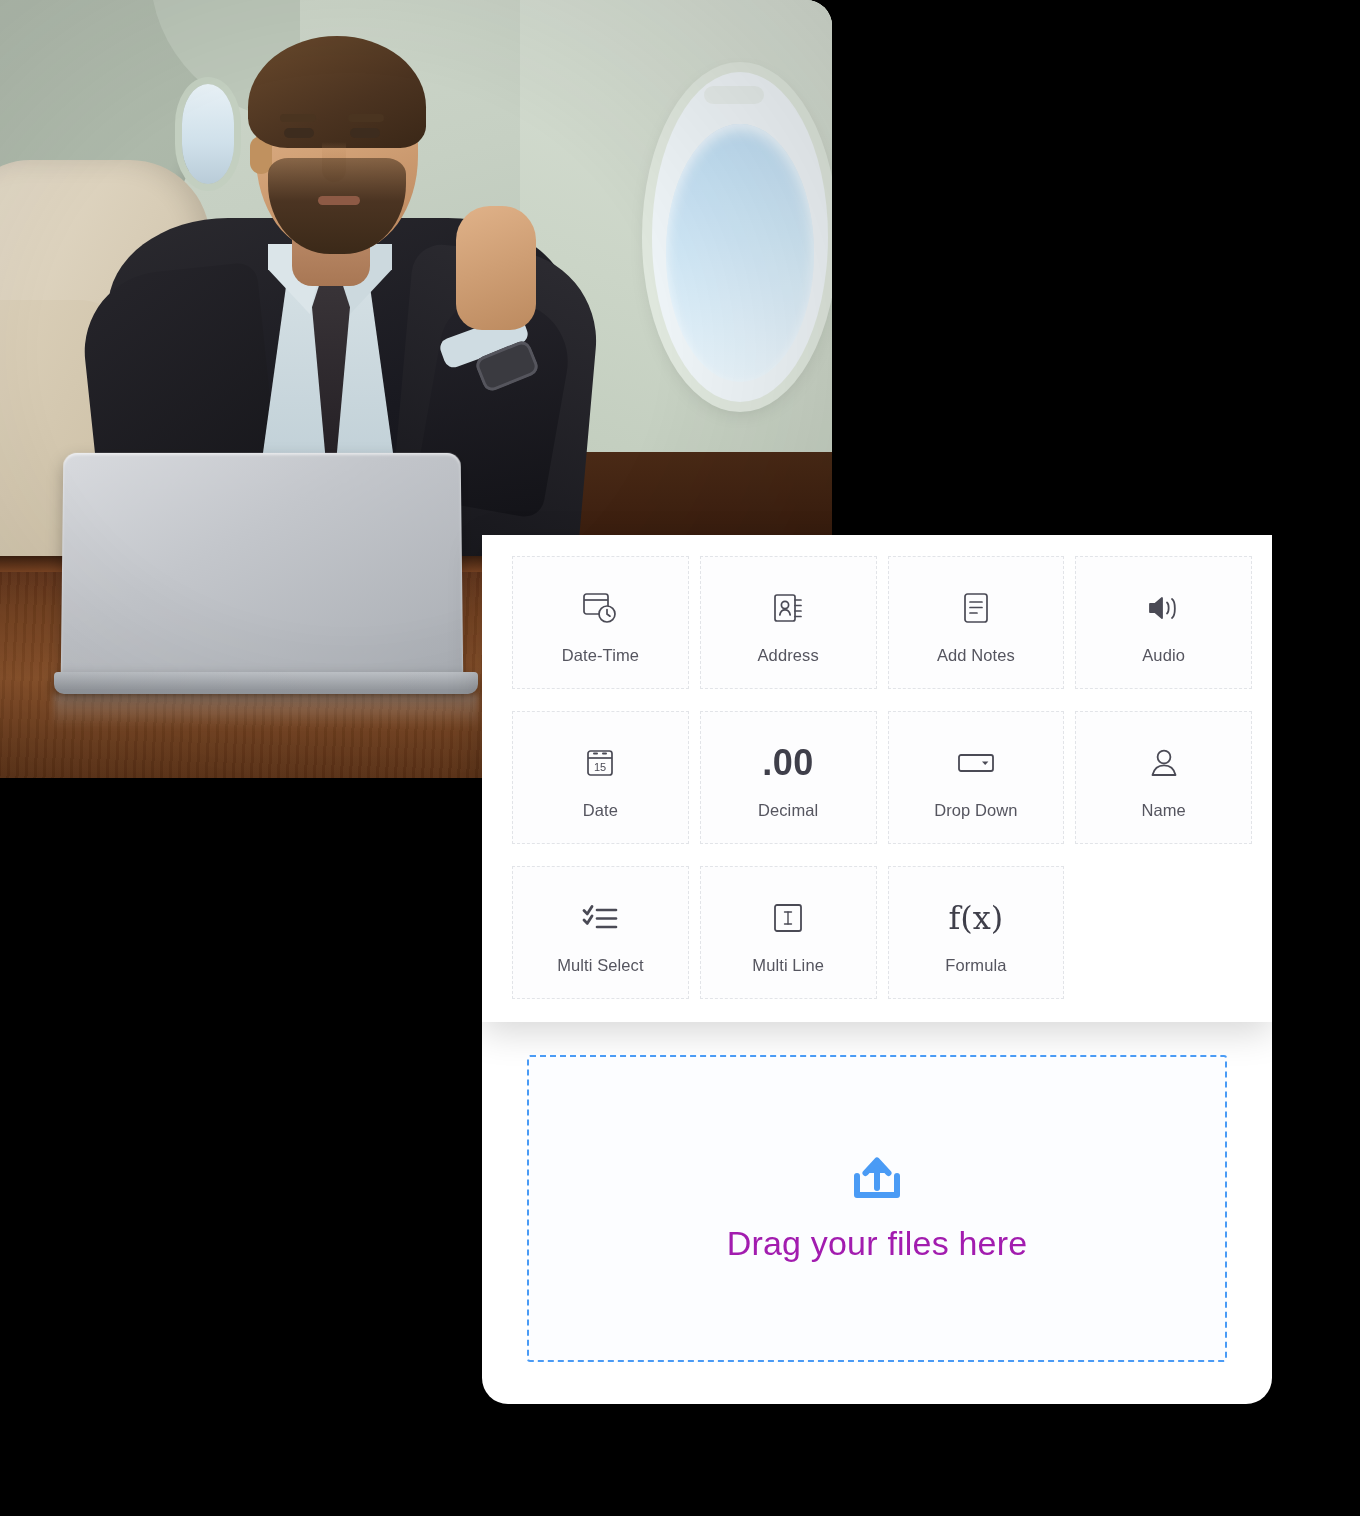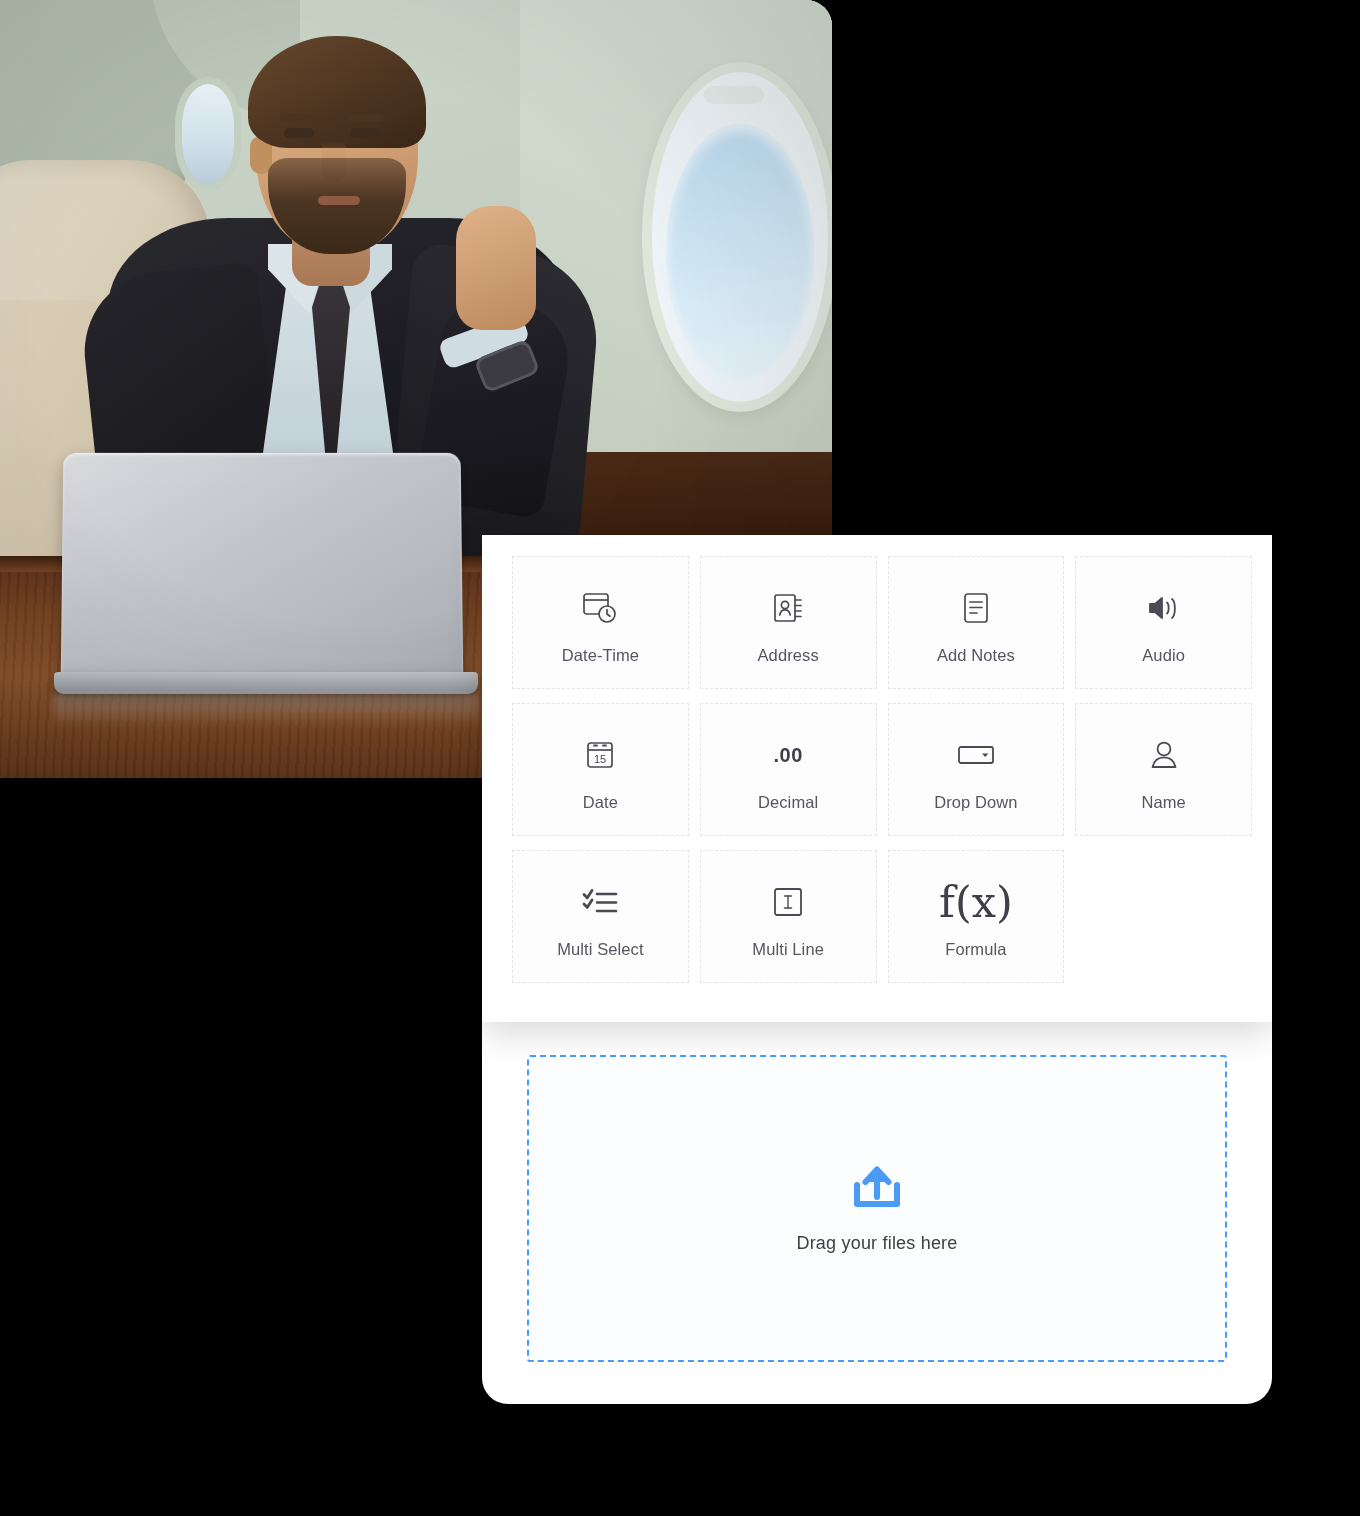--- a/index.html
+++ b/index.html
@@ -265,21 +265,21 @@
 
   
   .field-grid {
     position: absolute;
     left: 30px;
     top: 21px;
     width: 740px;
     display: grid;
     grid-template-columns: repeat(4, 1fr);
     grid-auto-rows: 133px;
-    gap: 14px 11px;
+    gap: 22px 11px;
   }
   .field-card {
     border: 1px dashed #e2e4e8;
     background: #fdfdfe;
     display: flex;
     flex-direction: column;
     align-items: center;
     justify-content: center;
     cursor: pointer;
   }
@@ -292,29 +292,29 @@
   }
   .field-icon svg { display: block; }
   .field-label {
     margin-top: 12px;
     font-size: 16.5px;
     color: #55555f;
     letter-spacing: .1px;
     line-height: 1;
   }
   .glyph-decimal {
-    font-size: 20px;
+    font-size: 36px;
     font-weight: bold;
     color: #3f3f4a;
     letter-spacing: .5px;
     line-height: 1;
   }
   .glyph-formula {
     font-family: "DejaVu Serif", serif;
-    font-size: 43px;
+    font-size: 32px;
     color: #3f3f4a;
     line-height: 1;
   }
 
   
   .dropzone {
     position: absolute;
     left: 527px;
     top: 1055px;
     width: 700px;
@@ -324,22 +324,22 @@
     background: #fcfdff;
     display: flex;
     flex-direction: column;
     align-items: center;
     justify-content: center;
     cursor: pointer;
   }
   .dz-icon { color: #4a9bf5; margin-bottom: 20px; }
   .dz-icon svg { display: block; }
   .dz-text {
-    font-size: 18px;
-    color: #404040;
+    font-size: 34px;
+    color: #a21caf;
     letter-spacing: .2px;
   }
 </style>
 </head>
 <body>
 
 <div id="stage">
 
   <div class="photo">
     <div class="photo-inner">

